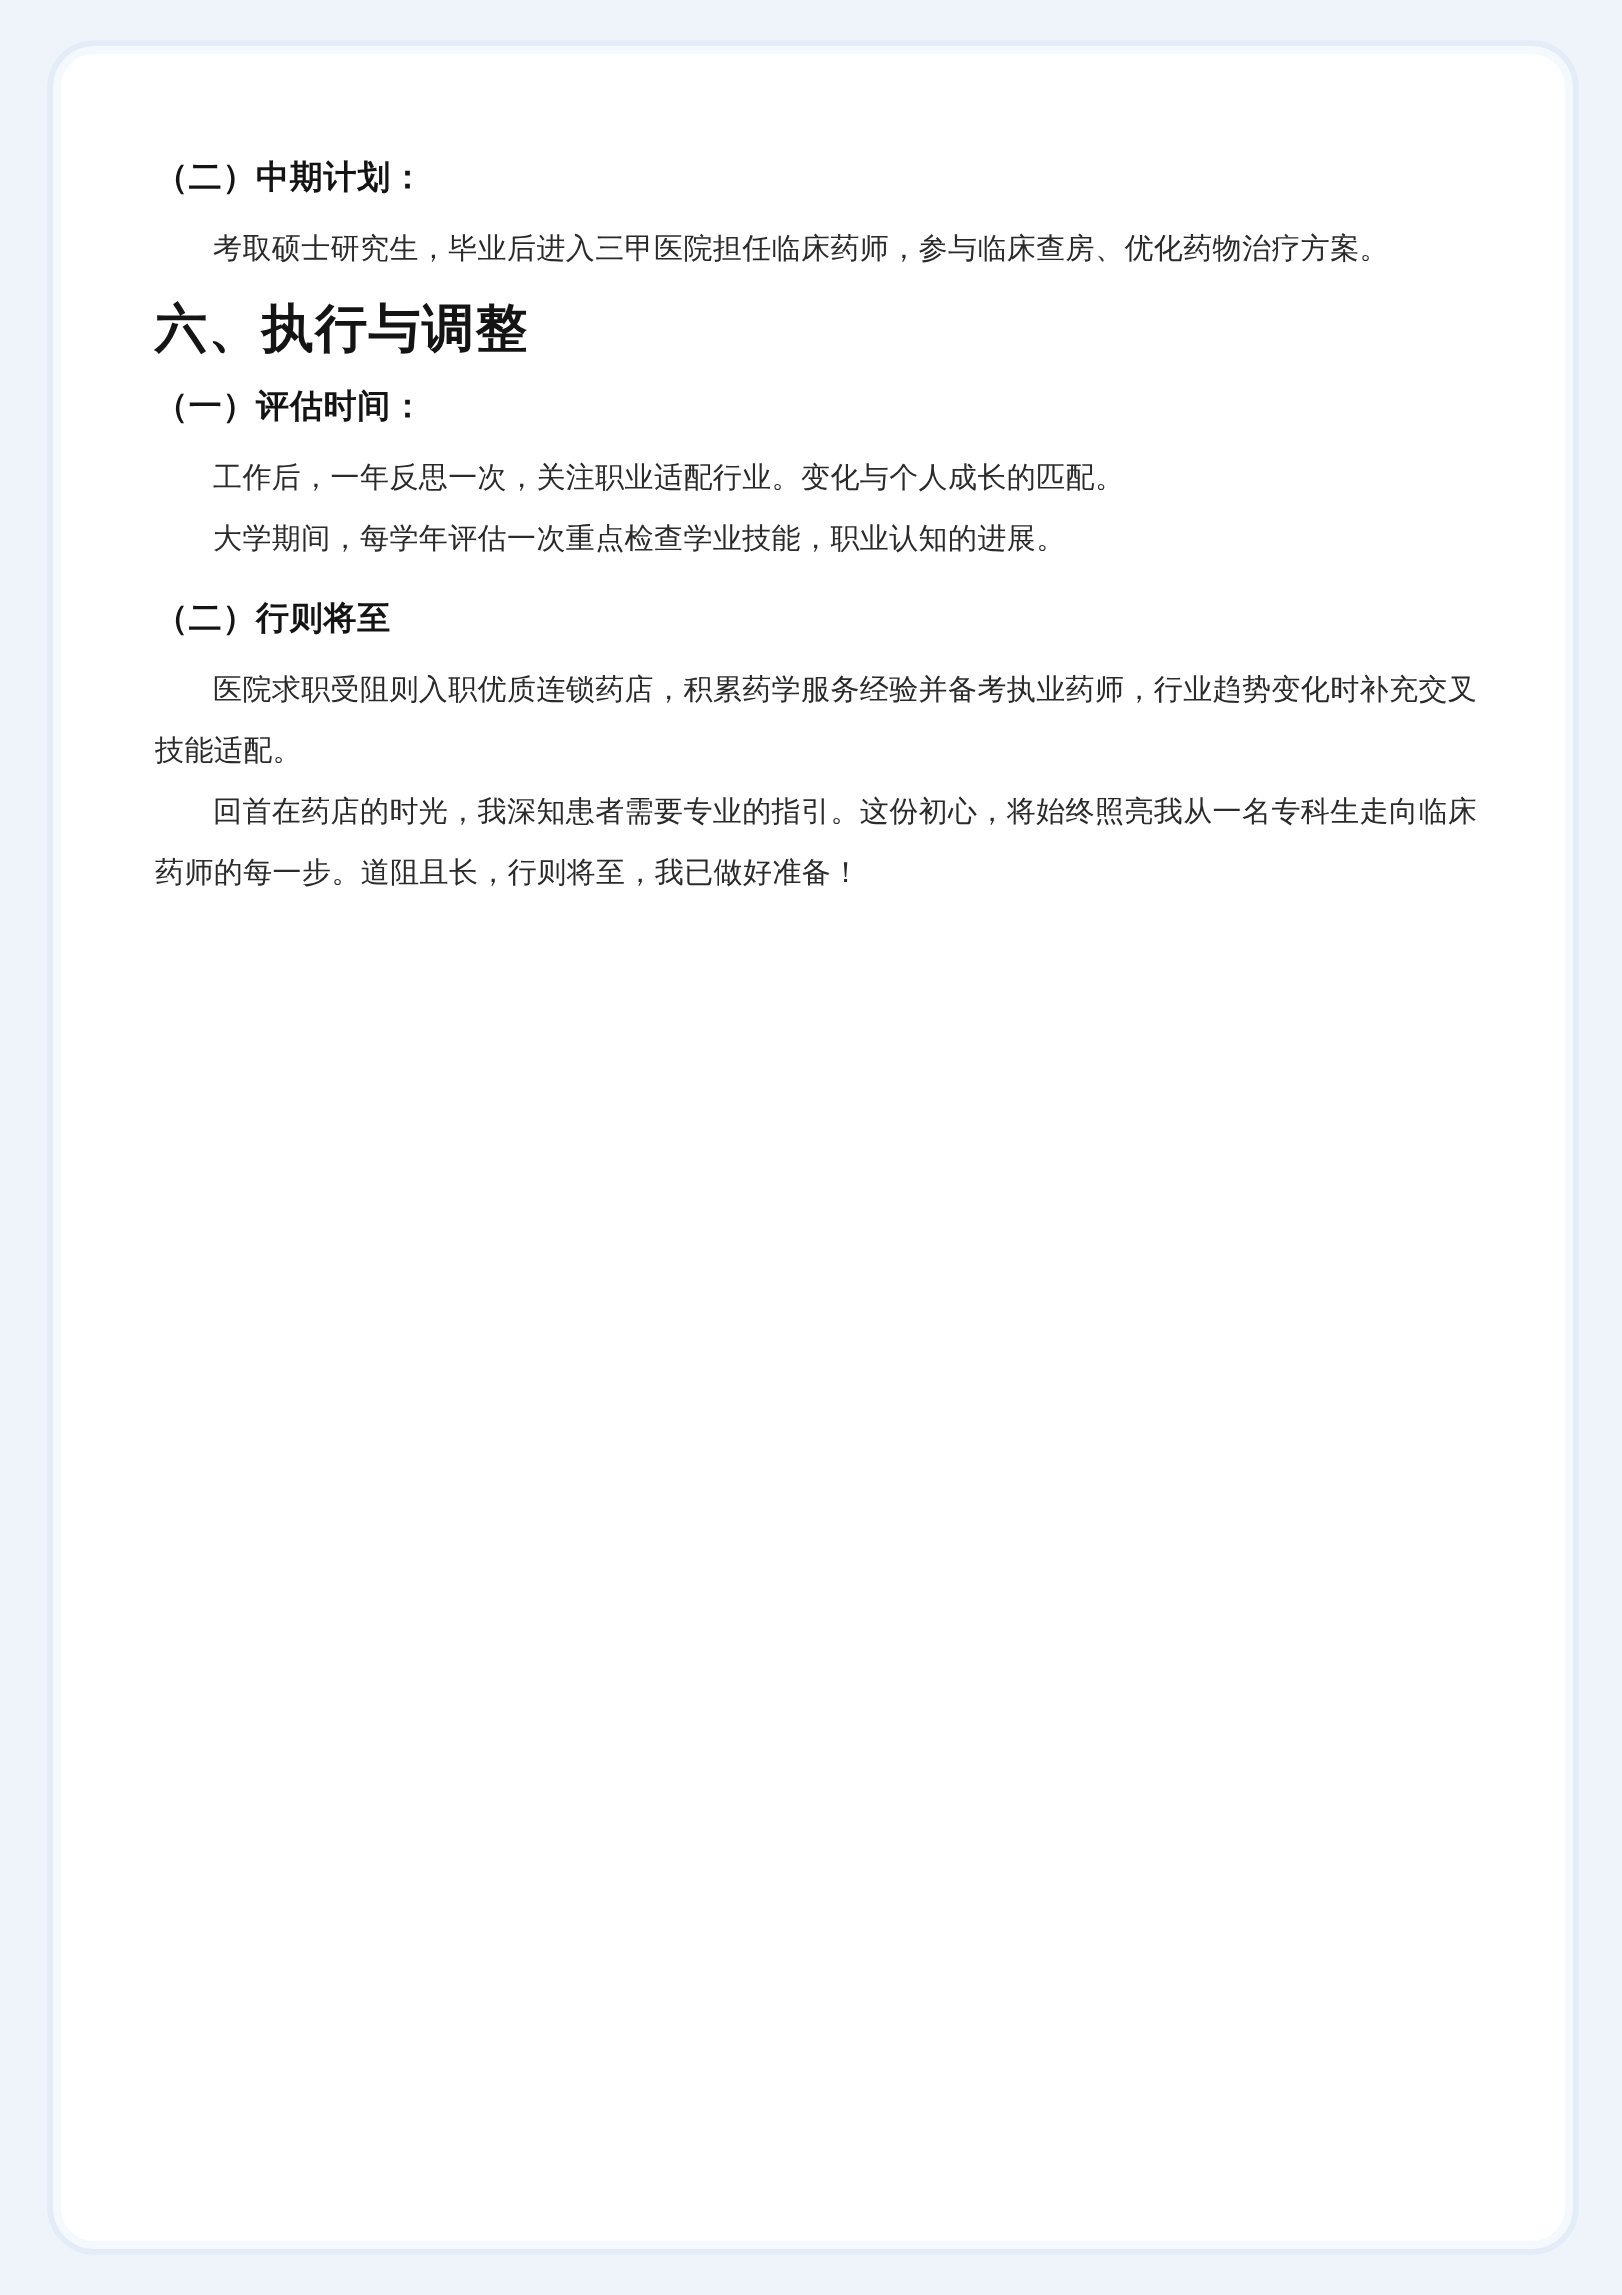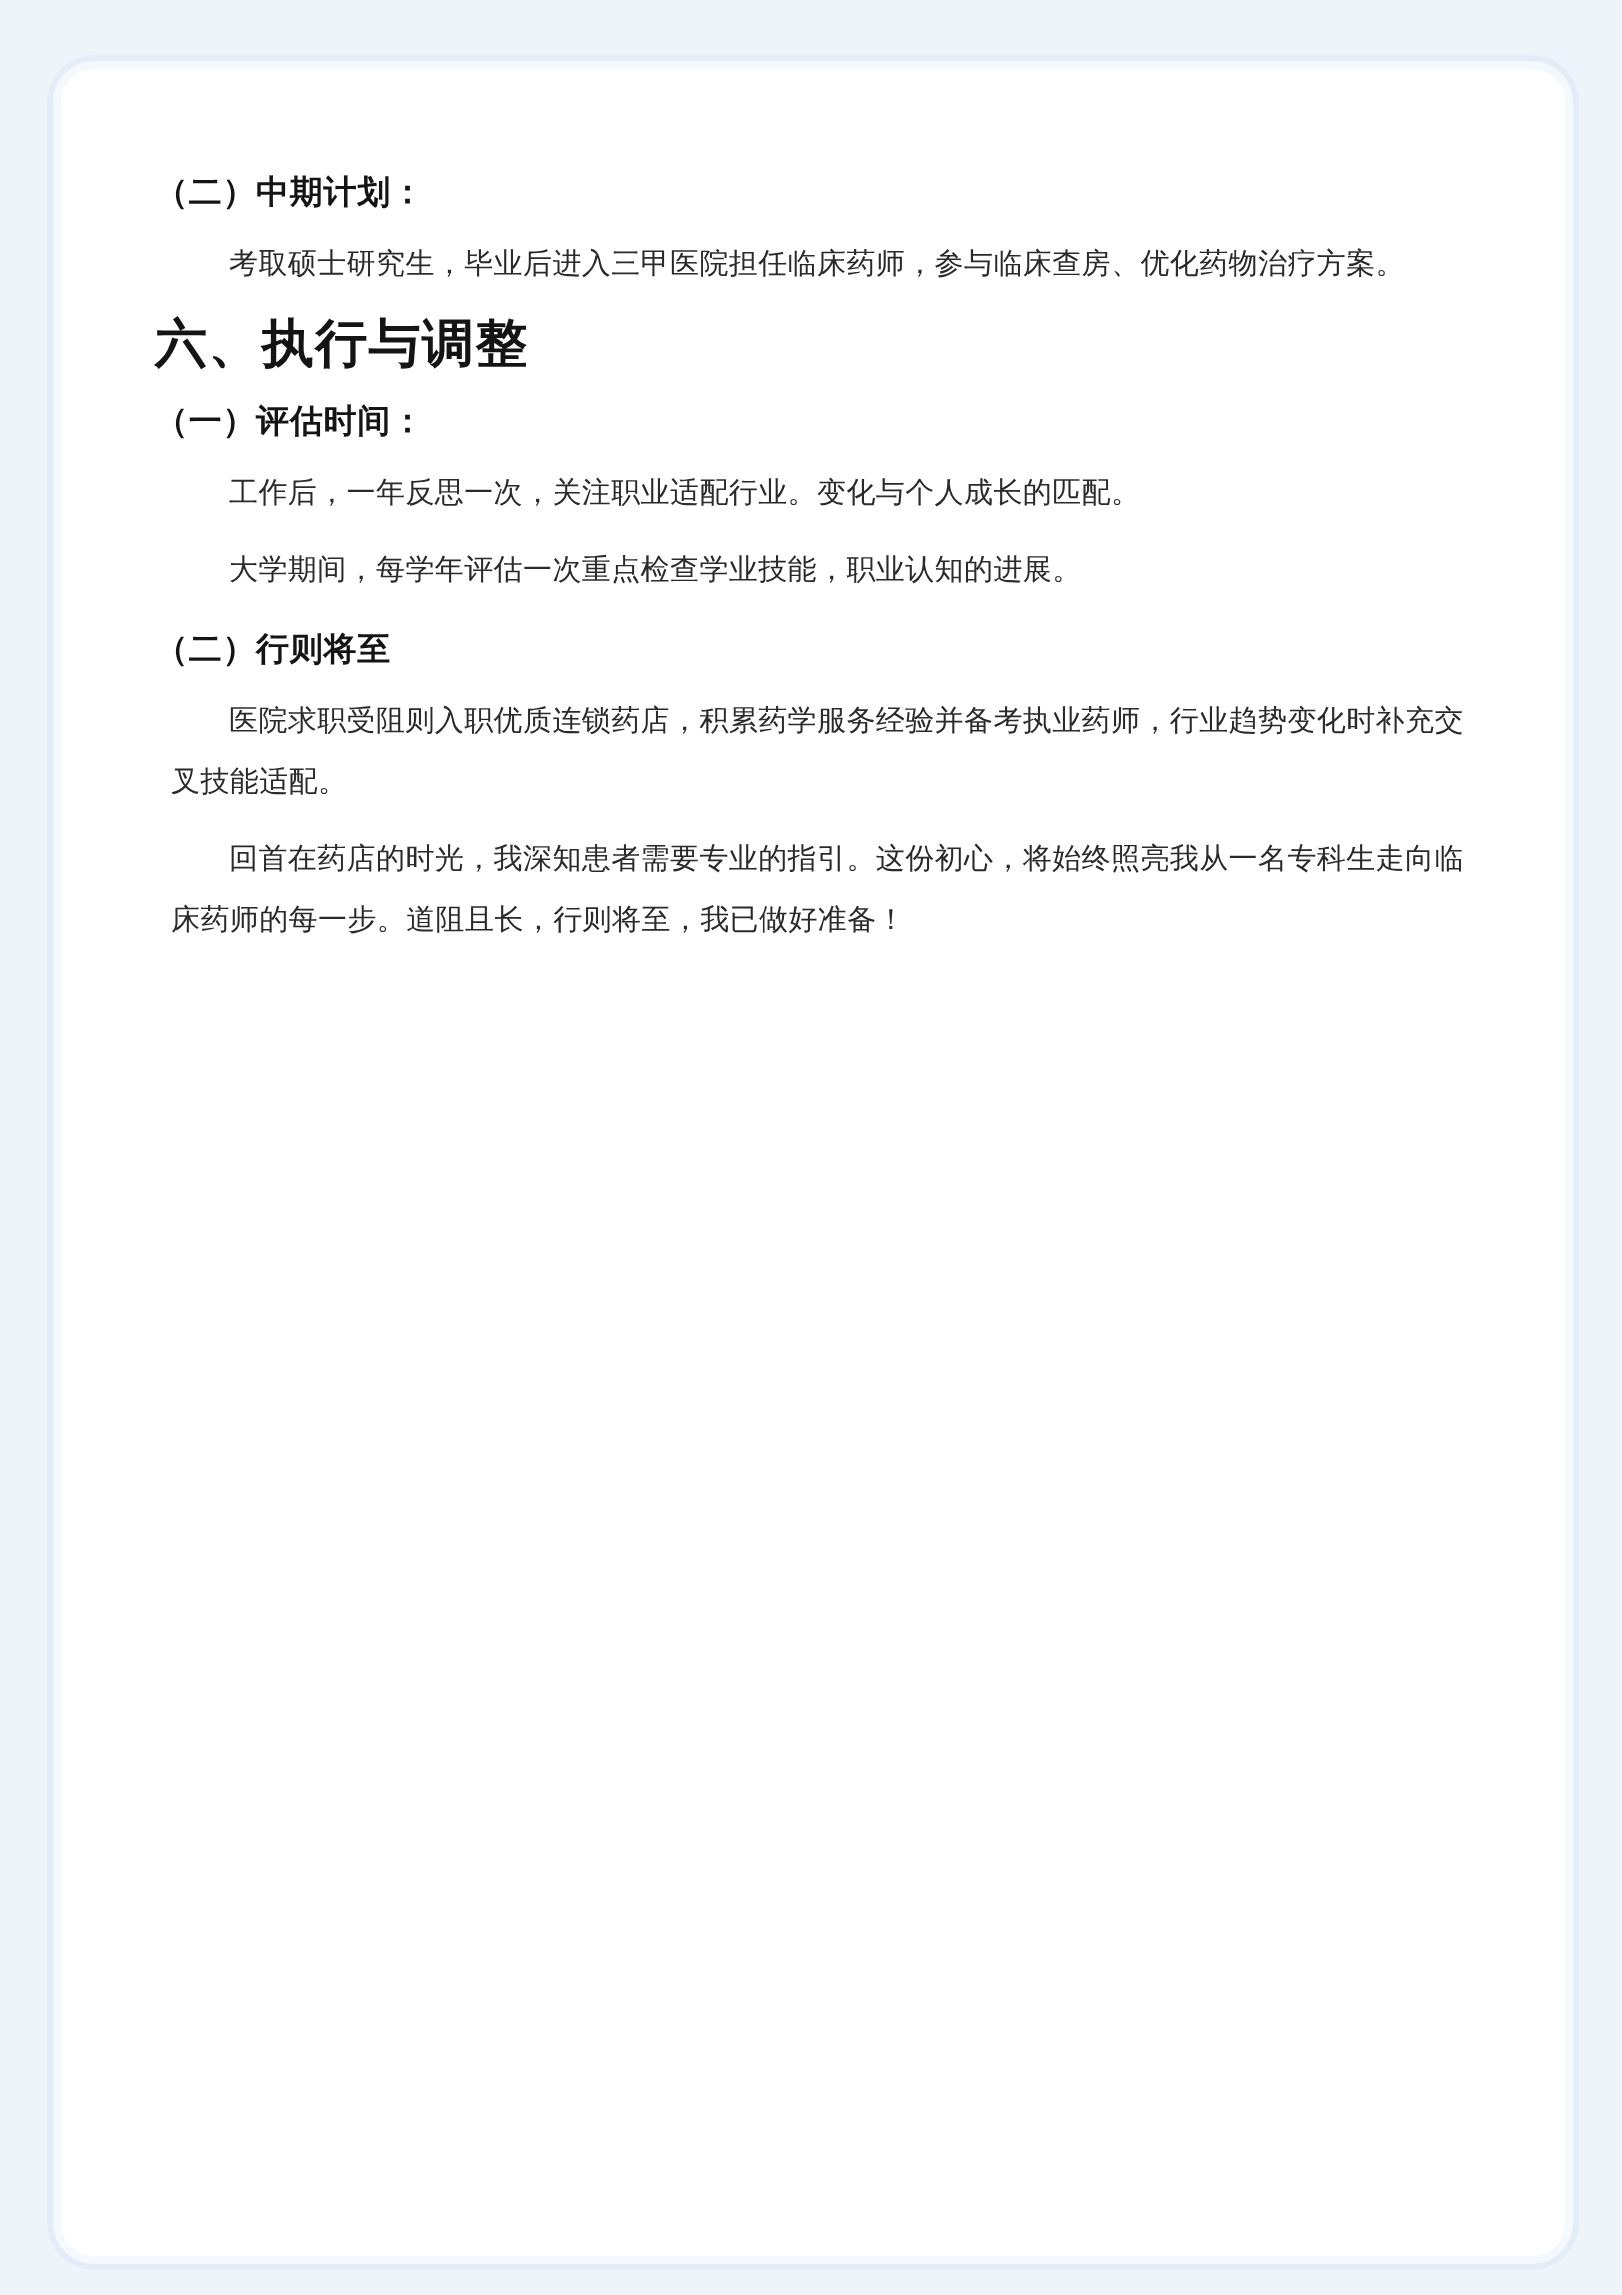--- a/index.html
+++ b/index.html
@@ -15,21 +15,21 @@
     overflow: hidden;
   }
   .page {
     position: absolute;
     inset: 0;
     background: #eef4fa;
   }
   .card {
     position: absolute;
     left: 61px;
-    top: 69px;
+    top: 54px;
     width: 1504px;
     height: 2187px;
     background: #ffffff;
     border-radius: 33px;
     box-shadow: 0 0 0 8px #f4f9fd, 0 0 0 13.7px #e3ecf7;
     box-sizing: border-box;
     padding: 100px 76px 0 94px;
   }
   .content h2.heading {
     font-size: 52px;
@@ -48,21 +48,21 @@
     letter-spacing: 0.7px;
   }
   .content h3.subheading:first-child {
     margin-top: 0;
   }
   .content p.paragraph {
     font-size: 29px;
     line-height: 61px;
     font-weight: 400;
     color: #2a2a2a;
-    margin: 16px;
+    margin: 0;
     text-indent: 58px;
     text-align: left;
     letter-spacing: 0.4px;
   }
 </style>
 </head>
 <body style="background: rgb(238, 244, 250);">
 
 <div class="page" style="background: rgb(238, 244, 250);">
   <div class="card" style="background: rgb(255, 255, 255); box-shadow: rgb(244, 249, 253) 0px 0px 0px 8px, rgb(227, 236, 247) 0px 0px 0px 13.7px;">

